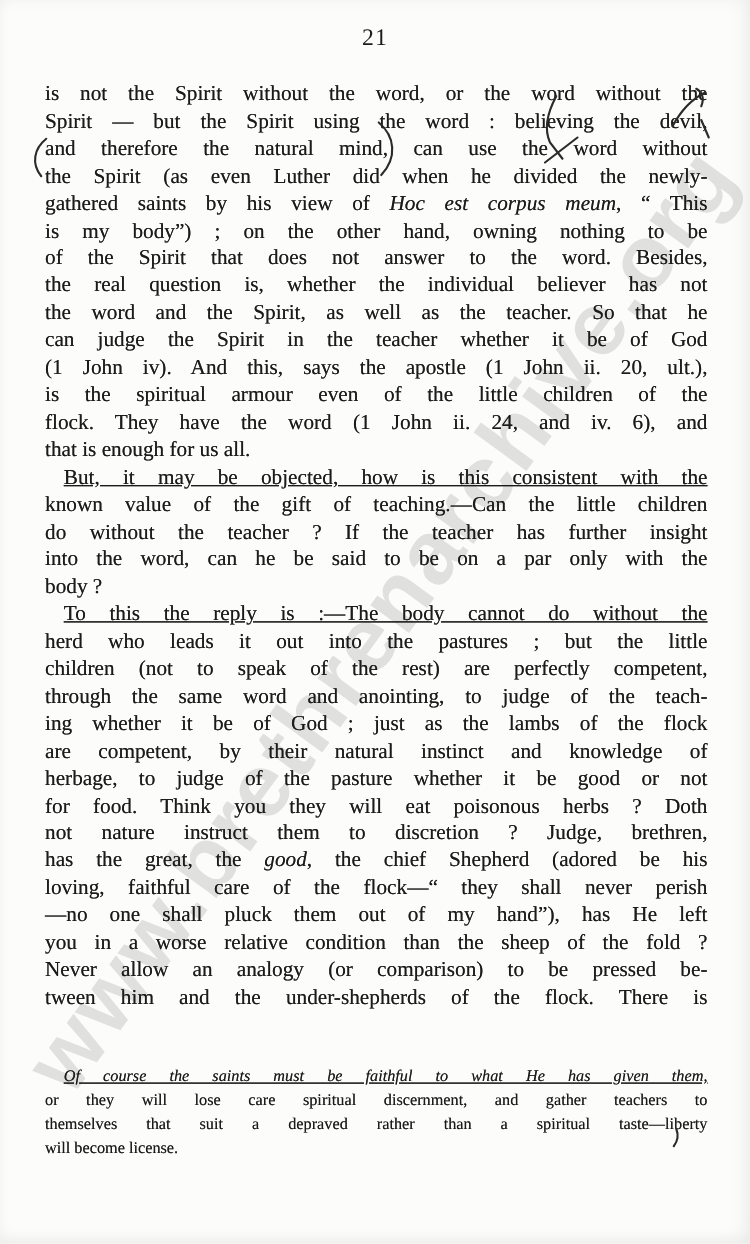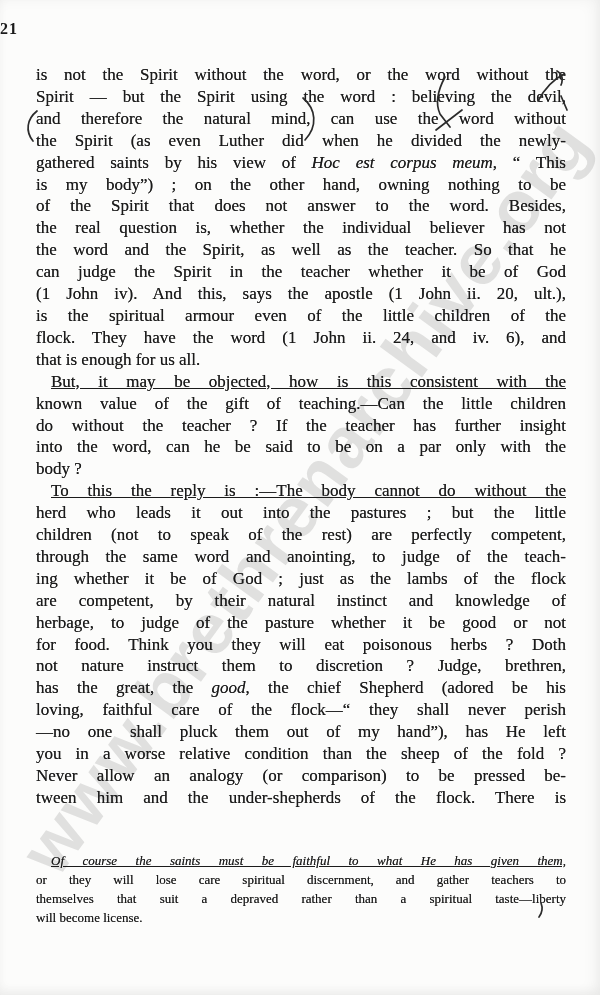--- a/index.html
+++ b/index.html
@@ -28,23 +28,23 @@
     color: rgba(80, 80, 80, 0.16);
     white-space: nowrap;
     user-select: none;
     z-index: 0;
   }
   .page-number {
     position: absolute;
     top: 20px;
     left: 0;
     width: 100%;
-    text-align: left;
-    font-size: 16px;
-    font-weight: bold;
+    text-align: center;
+    font-size: 19px;
+    font-weight: normal;
     letter-spacing: 1px;
     z-index: 2;
   }
   .body-text {
     position: absolute;
     left: 36px;
     top: 64px;
     width: 530px;
     z-index: 2;
     font-size: 17px;

